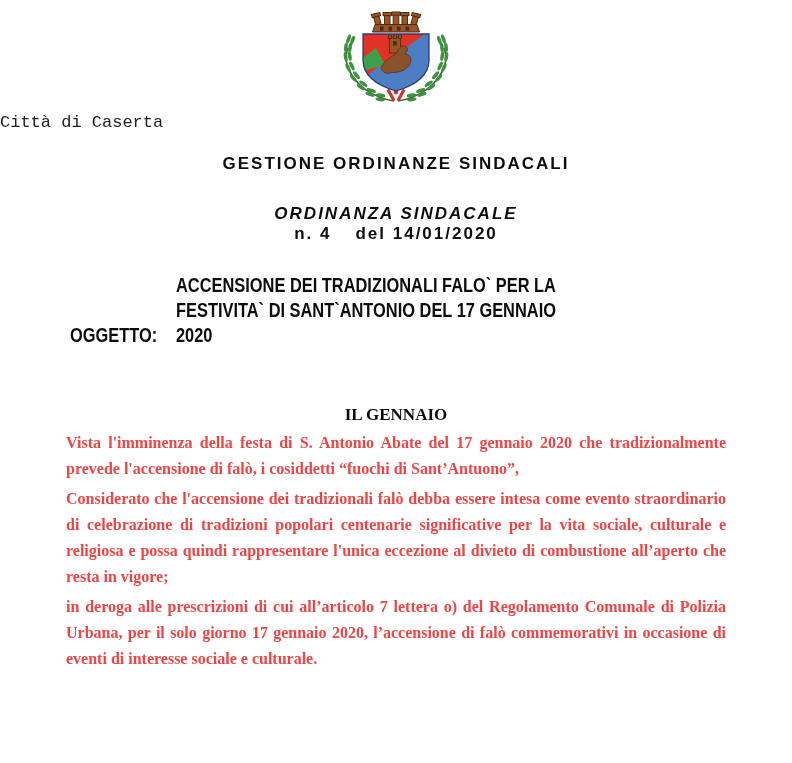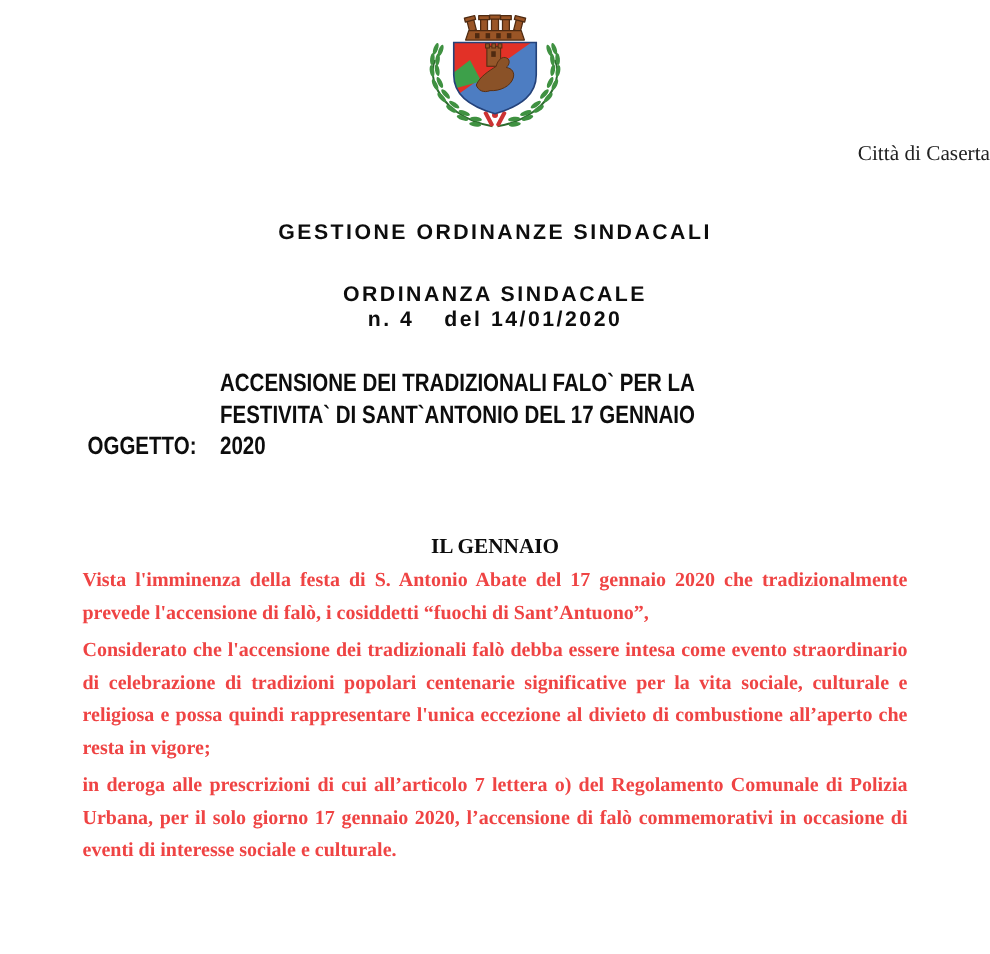--- a/index.html
+++ b/index.html
@@ -6,33 +6,33 @@
   .page{
     position:relative;
     width:792px;height:763px;
     background:#ffffff;
     overflow:hidden;
     color:#111;
     font-family:"Liberation Serif","DejaVu Serif",serif;
   }
   .crest{width:114px;height:96px;margin:8px auto 0;display:block;}
   .org-name{
-    margin-top:8px;text-align:right;
-    font-family:Liberation Serif, serif;
+    margin-top:8px;text-align:left;
+    font-family:Liberation Mono, monospace;
     font-size:17px;line-height:22px;color:#222;
   }
   .doc-header{
-    margin-top:41px;text-align:center;
+    margin-top:19px;text-align:center;
     font-family:"Liberation Sans","DejaVu Sans",sans-serif;
     font-weight:700;font-size:17px;line-height:21px;letter-spacing:2px;color:#0d0d0d;
   }
   .doc-title{
     margin-top:30px;text-align:center;
     font-family:"Liberation Sans","DejaVu Sans",sans-serif;
-    font-weight:700;font-size:17px;line-height:20px;letter-spacing:2px;color:#0d0d0d;
+    font-weight:700;font-size:17px;line-height:20px;letter-spacing:2px;color:#0d0d0d;font-style:italic;
   }
   .doc-subtitle{
     text-align:center;
     font-family:"Liberation Sans","DejaVu Sans",sans-serif;
     font-weight:700;font-size:17px;line-height:20px;letter-spacing:2px;color:#0d0d0d;
   }
   .numgap{display:inline-block;width:24px;}
   .subject{
     margin:29px 0 0 70px;
     display:flex;align-items:flex-end;

